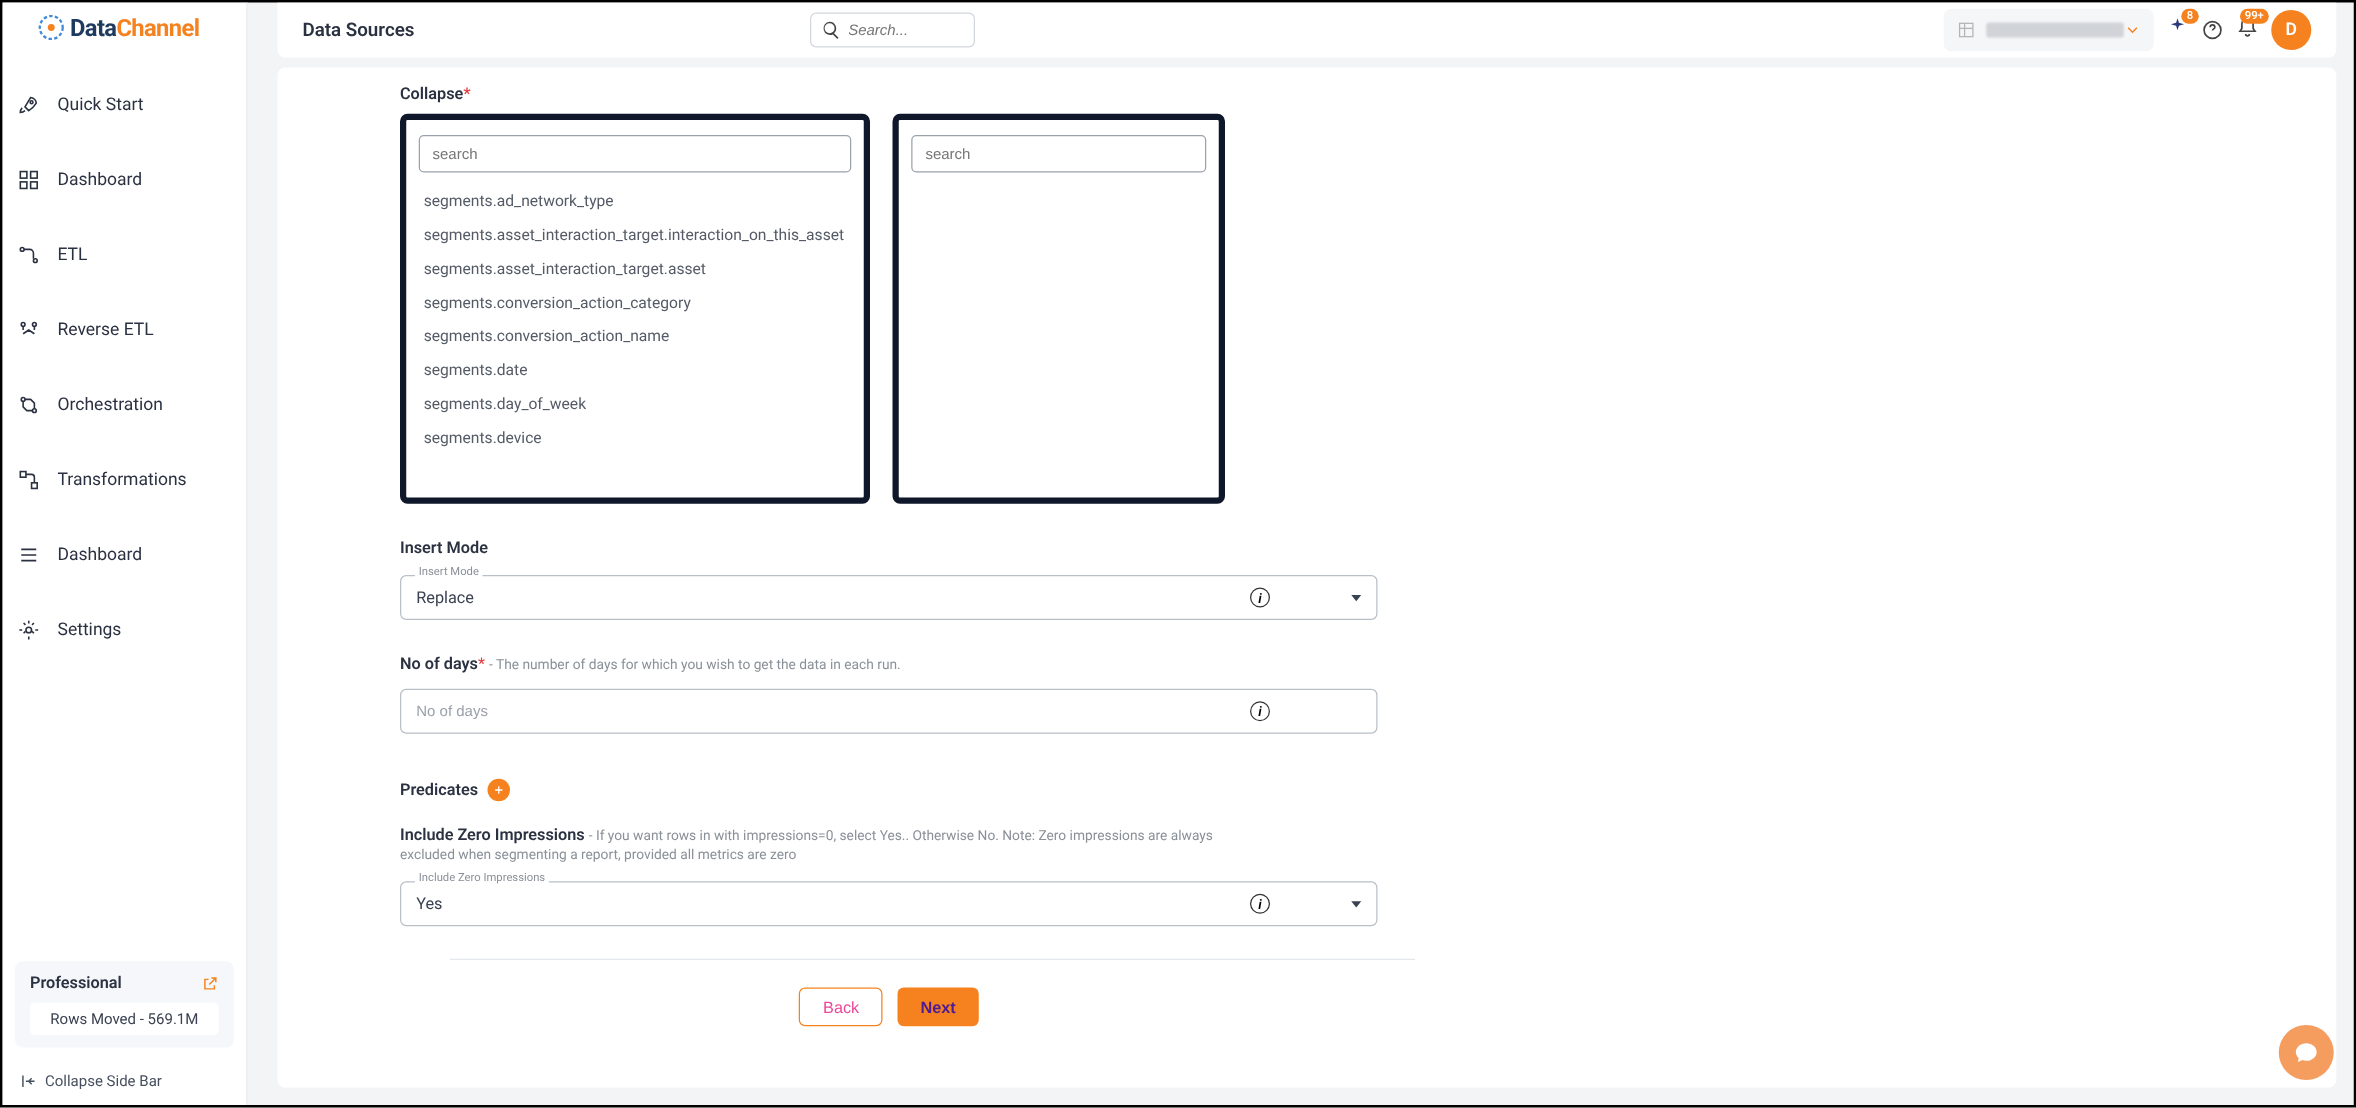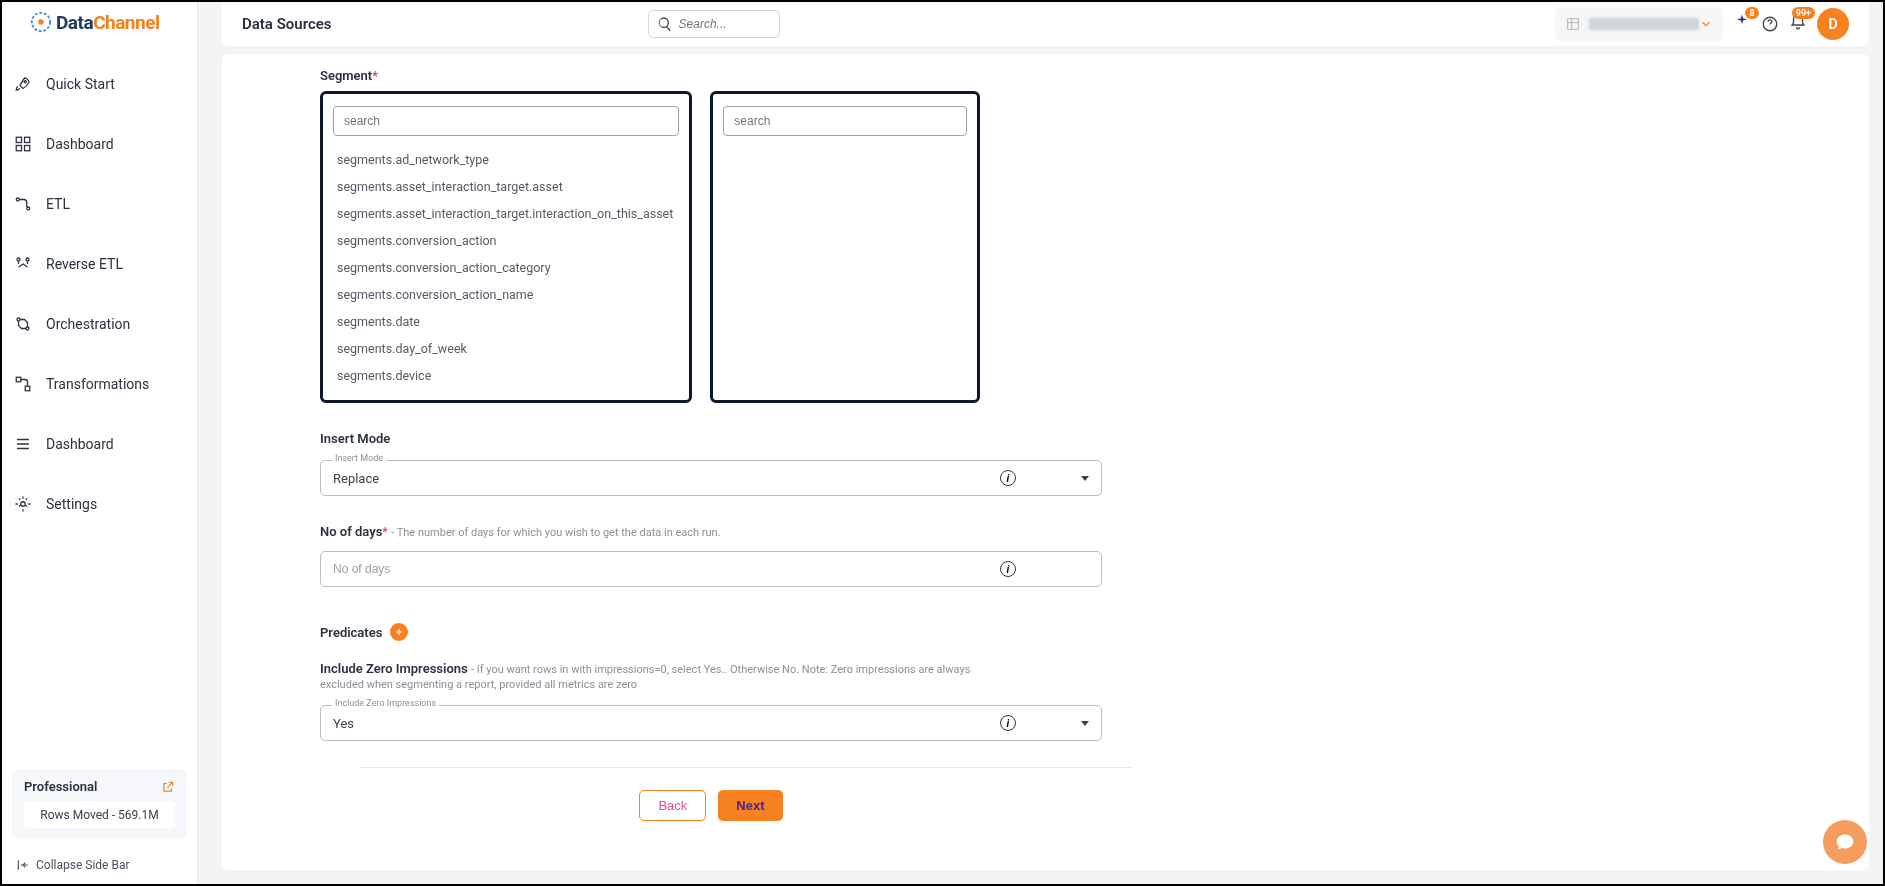--- a/index.html
+++ b/index.html
@@ -43,21 +43,21 @@
 .badge { position: absolute; top: -6px; right: -8px; background: #f5821f; color: #fff; font-size: 9px; font-weight: 600; border-radius: 8px; padding: 1px 4px; min-width: 14px; text-align: center; }
 .avatar { width: 32px; height: 32px; border-radius: 50%; background: #f5821f; color: #fff; display: flex; align-items: center; justify-content: center; font-weight: 600; font-size: 14px; }
 
 .content { position: absolute; left: 220px; right: 14px; top: 52px; bottom: 14px; background: #fff; border-radius: 6px; overflow-y: auto; padding: 14px 0 20px 0; }
 .form-col { width: 660px; margin-left: 98px; }
 
 .seg-label { font-size: 13px; font-weight: 600; color: #2a3140; }
 .seg-label .req { color: #e23c3c; }
 
 .dual-list { display: flex; gap: 18px; margin-top: 8px; }
-.listbox { width: 382px; height: 312px; border: 3px solid #0f172a; border-radius: 6px; padding: 12px 10px 10px 10px; background: #fff; }
+.listbox { width: 382px; height: 312px; border: 5px solid #0f172a; border-radius: 6px; padding: 12px 10px 10px 10px; background: #fff; }
 .listbox .search { width: 100%; height: 30px; border: 1px solid #9aa2ad; border-radius: 4px; padding: 0 10px; font-size: 12px; outline: none; }
 .listbox .items { margin-top: 10px; height: 244px; overflow-y: auto; padding-right: 2px; }
 .listbox .item { font-size: 12.5px; color: #545b66; padding: 6px 4px; cursor: pointer; }
 
 .listbox .items::-webkit-scrollbar { width: 5px; }
 .listbox .items::-webkit-scrollbar-thumb { background: #adb2b9; border-radius: 3px; }
 
 .btn-row { display: flex; justify-content: space-between; margin-top: 12px; width: 782px; }
 .btn-addall { background: #1e2b3f; color: #fff; border: none; border-radius: 5px; padding: 6px 12px; font-size: 12px; display: flex; align-items: center; gap: 6px; cursor: pointer; }
 .btn-addall svg { width: 12px; height: 12px; stroke: #fff; }
@@ -221,30 +221,29 @@
           <path d="M6 8a6 6 0 1112 0v5l2 3H4l2-3zM10 19a2 2 0 004 0"></path>
         </svg>
       <span class="badge">99+</span>
     </div>
     <div class="avatar">D</div>
   </div>
 </div>
 
 <div class="content">
   <div class="form-col">
-    <div class="seg-label"><span>Segment</span><span class="req">*</span></div>
+    <div class="seg-label"><span>Collapse</span><span class="req">*</span></div>
 
     <div class="dual-list">
       <div class="listbox">
         <input class="search" placeholder="search" style="">
         <div class="items">
           <div class="item">segments.ad_network_type</div>
+          <div class="item">segments.asset_interaction_target.interaction_on_this_asset</div>
           <div class="item">segments.asset_interaction_target.asset</div>
-          <div class="item">segments.asset_interaction_target.interaction_on_this_asset</div>
-          <div class="item">segments.conversion_action</div>
           <div class="item">segments.conversion_action_category</div>
           <div class="item">segments.conversion_action_name</div>
           <div class="item">segments.date</div>
           <div class="item">segments.day_of_week</div>
           <div class="item">segments.device</div>
         </div>
       </div>
       <div class="listbox">
         <input class="search" placeholder="search" style="">
         <div class="items"></div>

